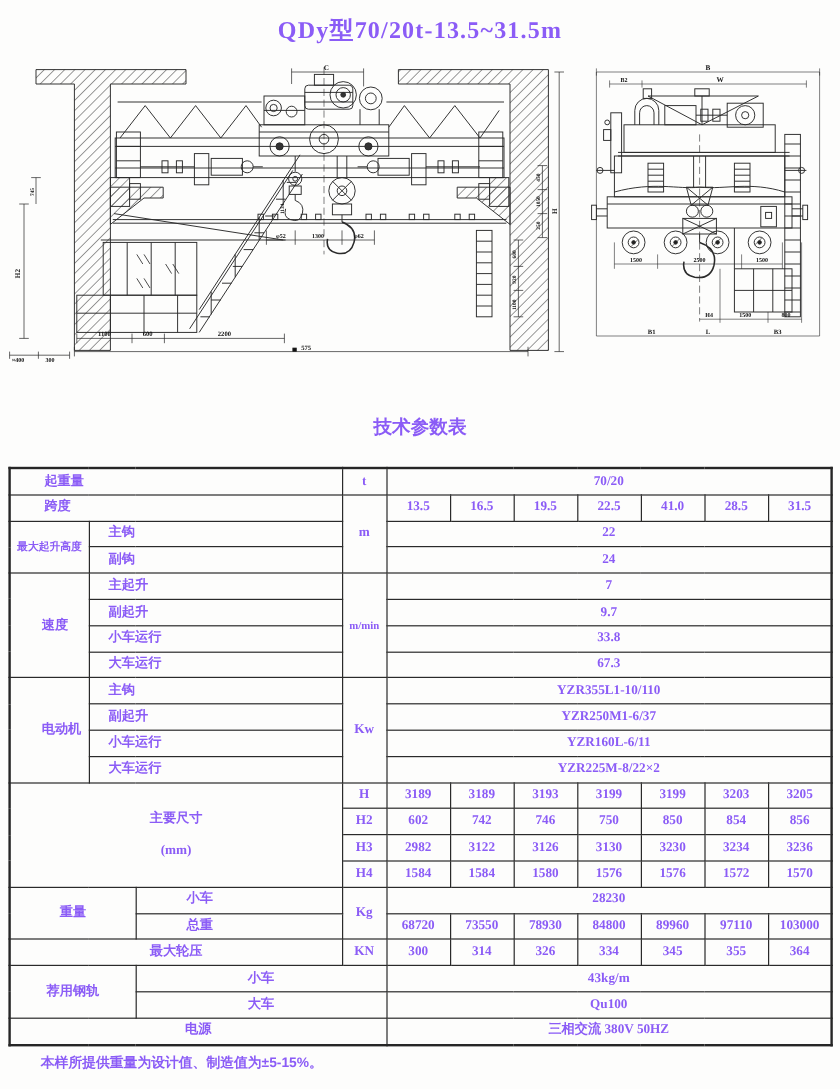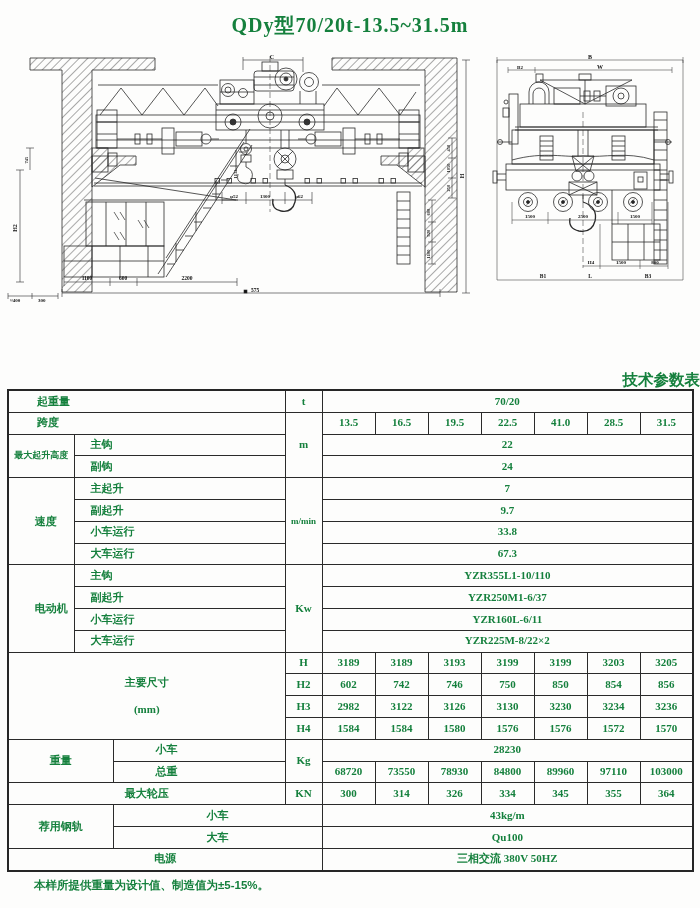--- a/index.html
+++ b/index.html
@@ -1,20 +1,20 @@
 <!DOCTYPE html>
 <html><head>
 <meta charset="utf-8">
 <style>
   html,body{margin:0;padding:0;background:#ffffff;}
   #page{position:relative;width:700px;height:908px;background:#fdfdfc;overflow:hidden;
-        font-family:"Liberation Serif","DejaVu Sans",serif;color:#15803d;}
+        font-family:"Liberation Serif","DejaVu Sans",serif;color:#8b5cf6;}
   .title{position:absolute;top:12px;left:0;width:700px;text-align:center;
          font-size:20px;font-weight:600;letter-spacing:1px;}
-  .tbl-title{position:absolute;top:370px;left:0;width:700px;text-align:right;
+  .tbl-title{position:absolute;top:346px;left:0;width:700px;text-align:center;
          font-size:15.5px;font-weight:bold;}
   svg{position:absolute;top:52px;left:0;}
   svg text{font-family:"Liberation Serif","DejaVu Sans",serif;fill:#111;stroke:none;font-weight:bold;}
   table{position:absolute;top:389px;left:7px;width:686px;border-collapse:collapse;
         table-layout:fixed;border:2px solid #262626;}
   td{border:1px solid #2a2a2a;height:20.8px;padding:0;text-align:center;vertical-align:middle;
      font-size:11px;font-weight:bold;line-height:1.05;overflow:hidden;white-space:nowrap;}
   td.pl12{text-align:left;padding-left:28px;}
   td.subL{text-align:left;padding-left:16px;}
   td.subM{text-align:left;padding-left:42px;}

